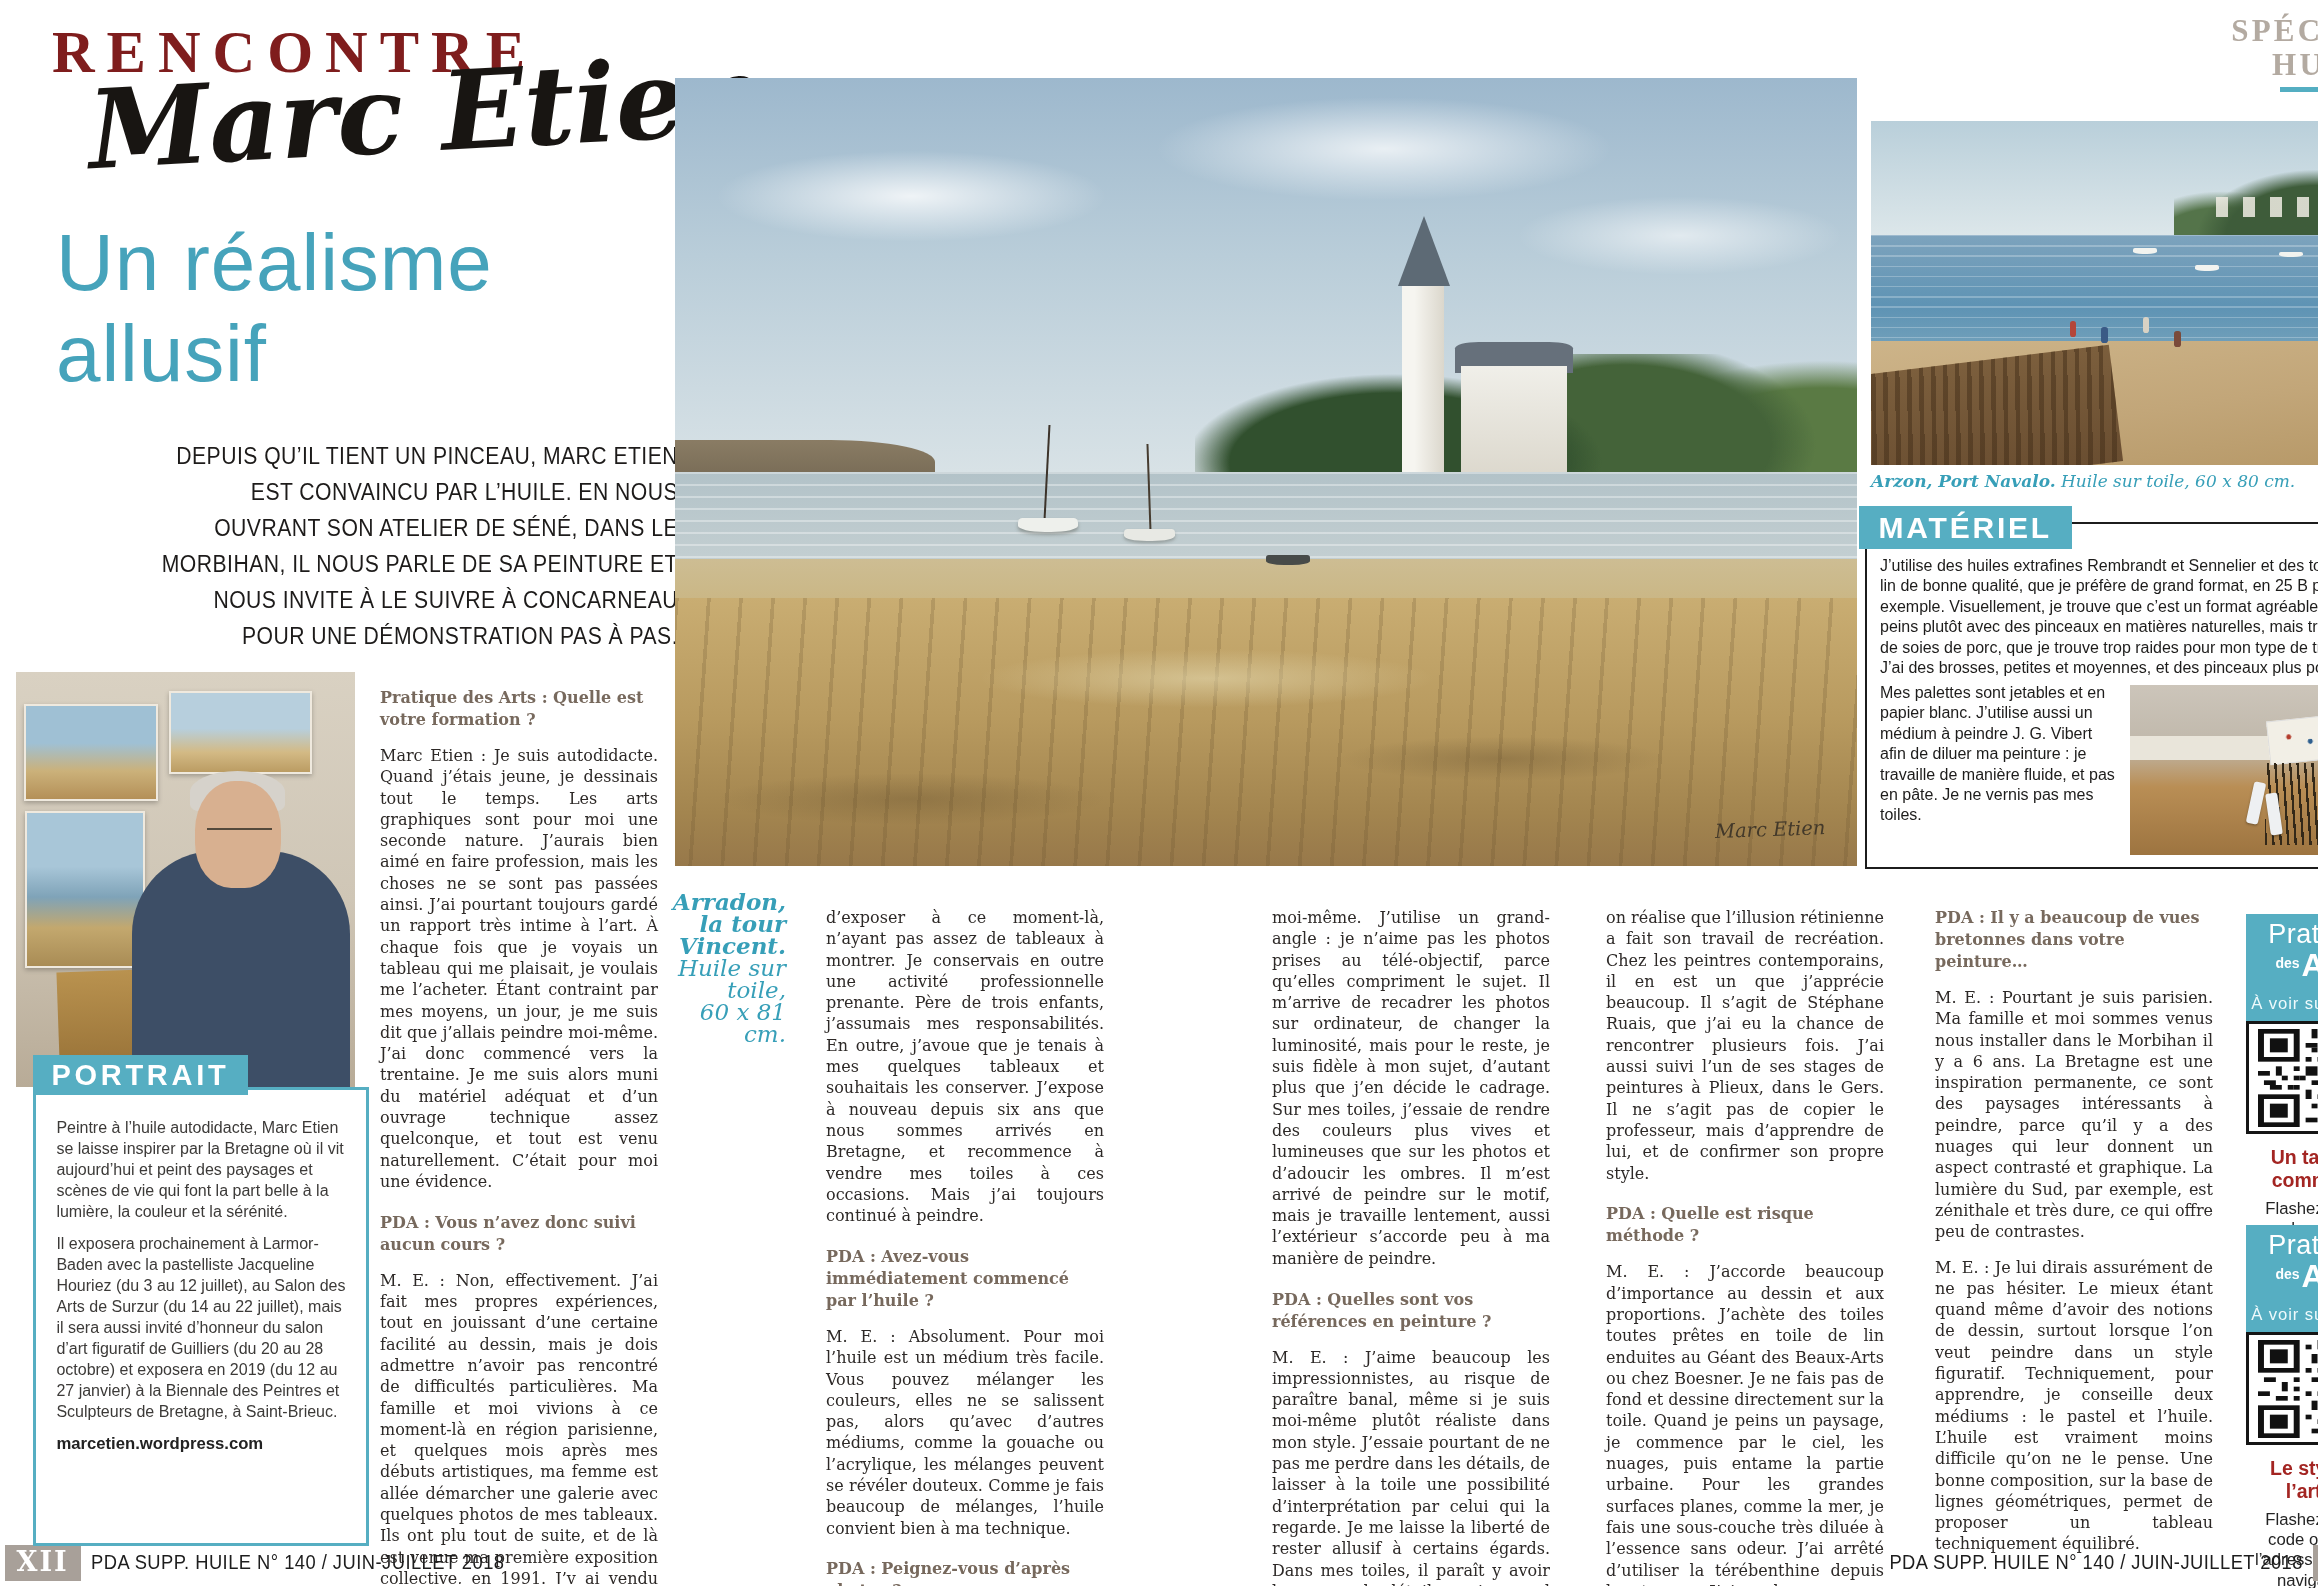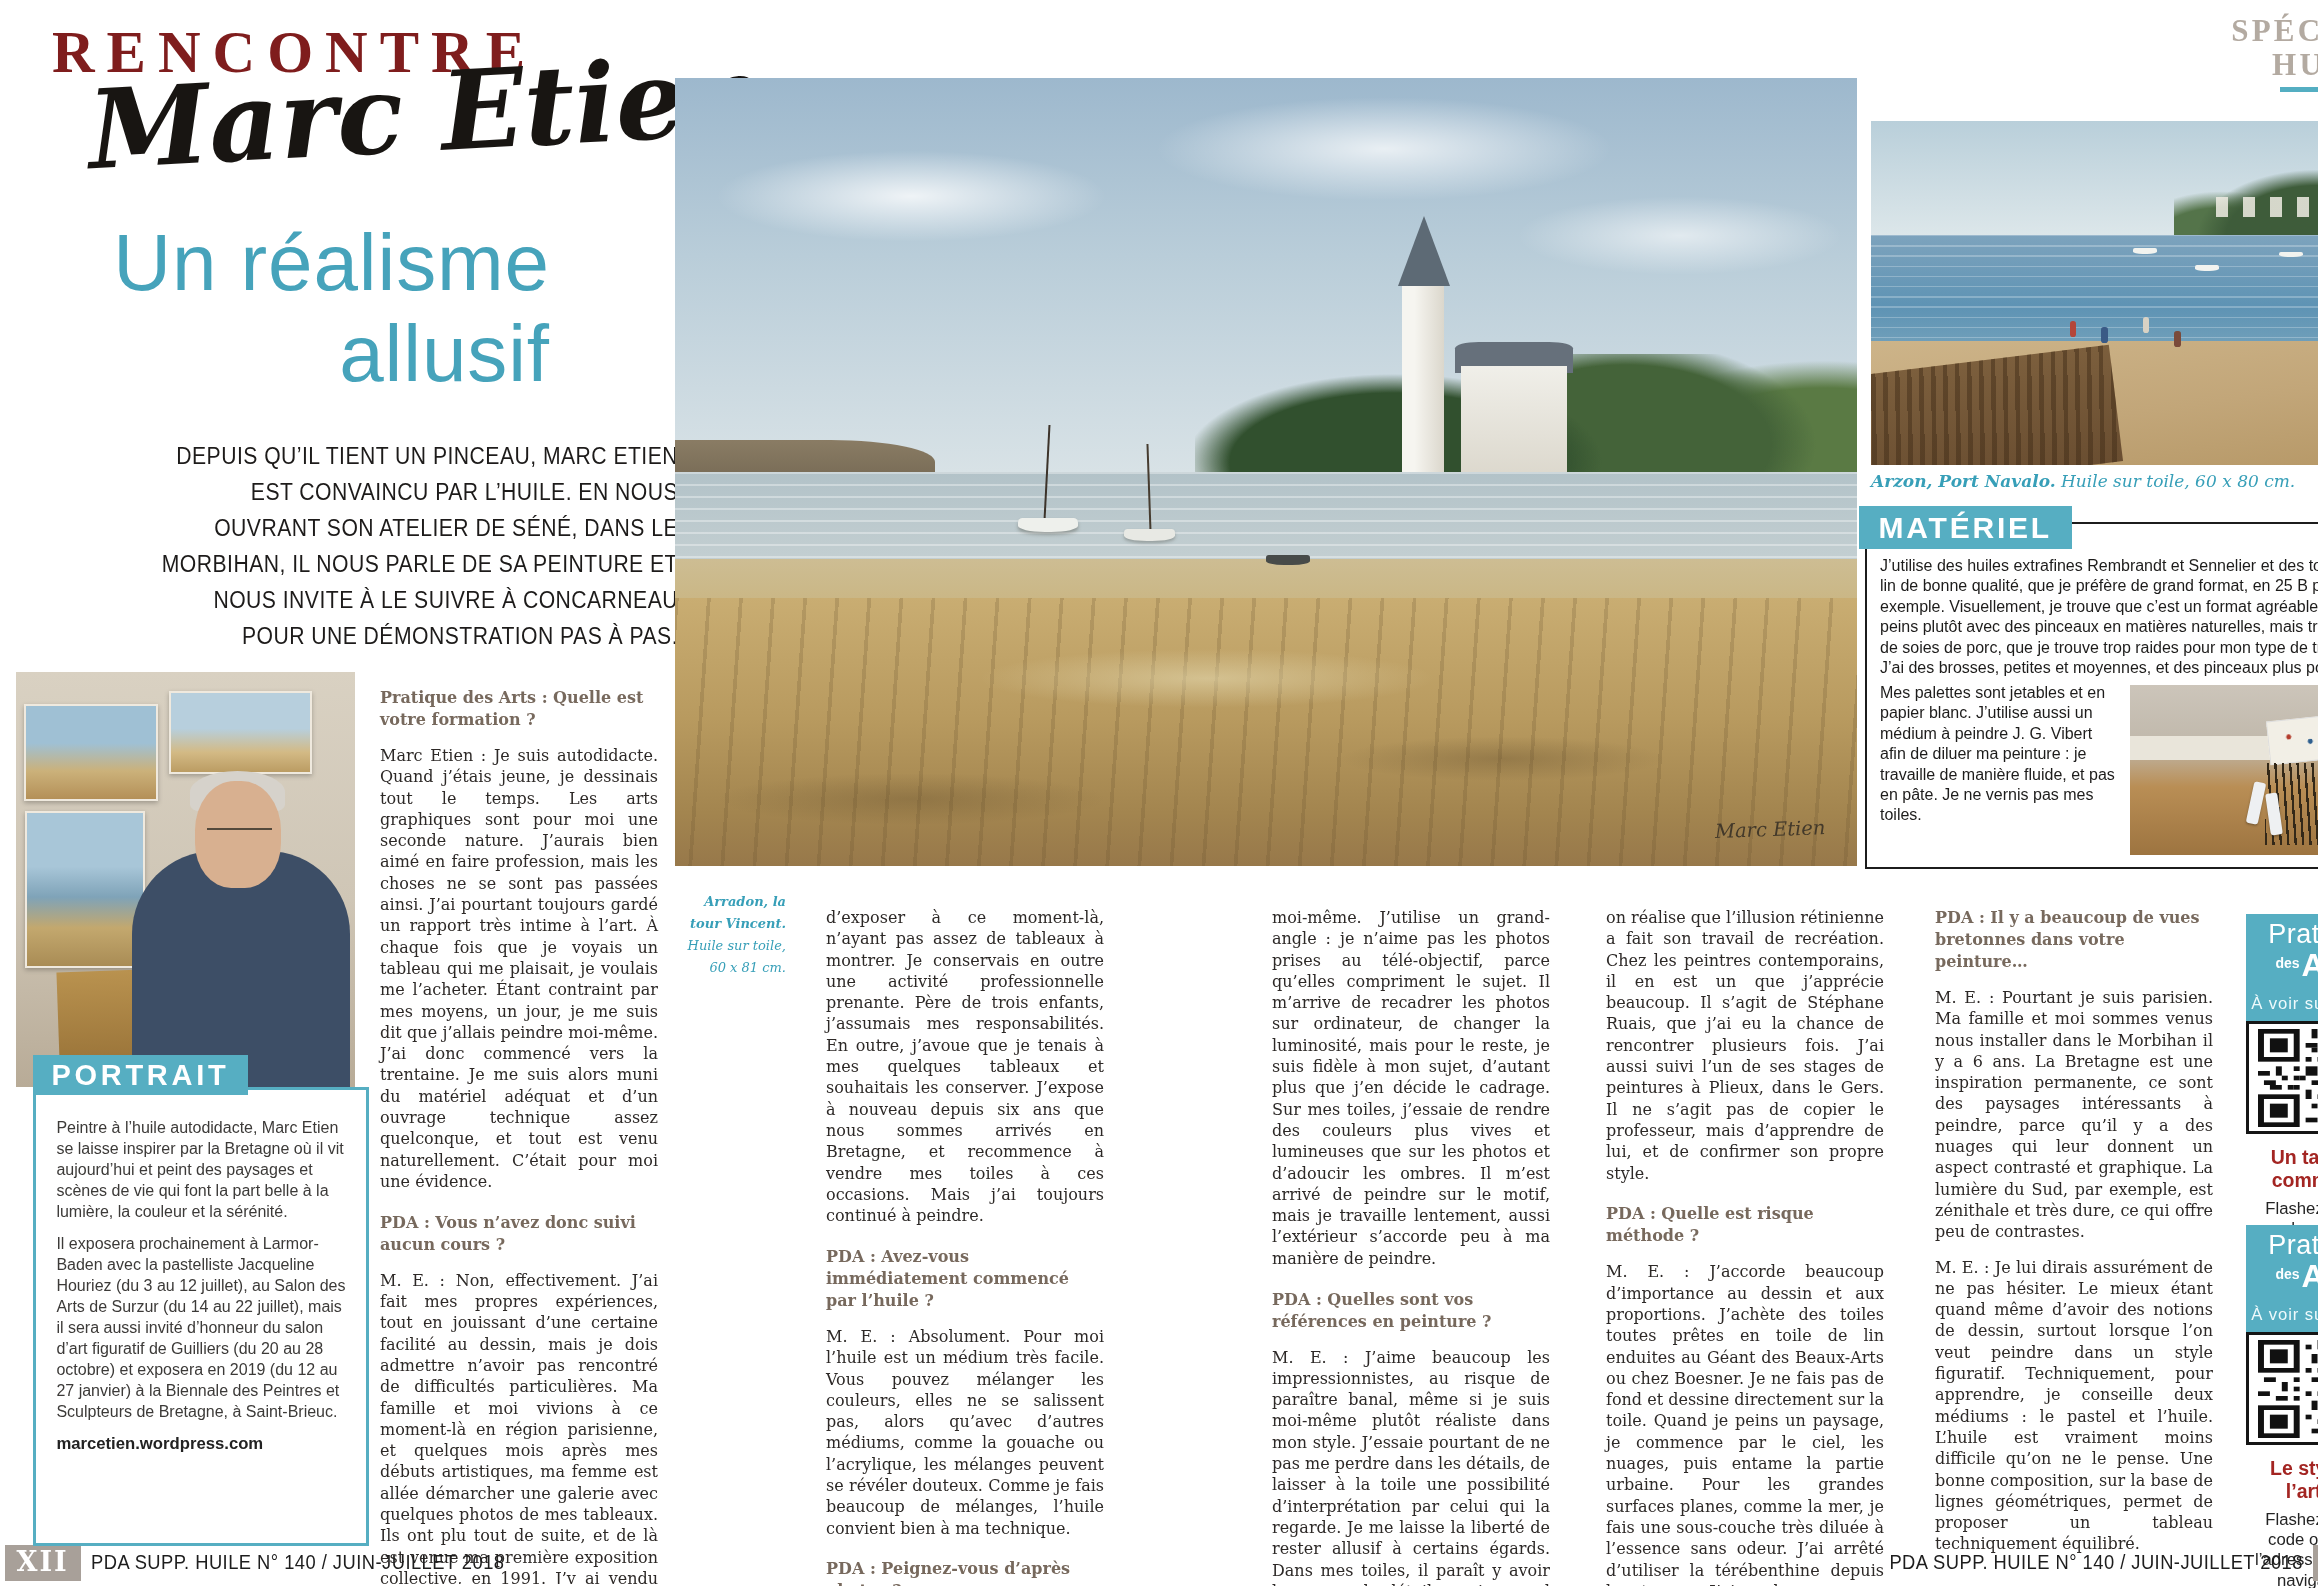--- a/index.html
+++ b/index.html
@@ -18,21 +18,21 @@
     font-family:"Liberation Serif",serif;font-weight:bold;color:#b3aaa1;
     font-size:31px;line-height:34px;letter-spacing:3.2px;
   }
   .special .bar{display:block;width:108px;height:5.6px;background:#54aec2;margin:4.6px 0 0 auto;}
   .script-title{
     position:absolute;left:88px;top:51px;width:584px;
     font-family:"DejaVu Serif",serif;font-style:italic;font-weight:bold;
     font-size:109px;color:#181512;transform:rotate(-3deg);white-space:nowrap;
   }
   .subtitle{
-    position:absolute;left:56px;top:217px;width:494px;text-align:right;
+    position:absolute;left:56px;top:217px;width:494px;
     color:#46a3bb;font-size:80px;line-height:91px;font-weight:normal;letter-spacing:0.9px;
   }
   .intro{
     position:absolute;left:109px;top:438px;width:569px;text-align:right;
     font-size:23px;line-height:36px;color:#1d1b1a;letter-spacing:0.5px;
     transform:scaleX(0.92);transform-origin:right top;
   }
   
   .portrait-photo{
     position:absolute;left:16px;top:672px;width:339px;height:415px;overflow:hidden;
@@ -89,21 +89,21 @@
       repeating-linear-gradient(94deg,rgba(101,79,44,.22) 0 3.7px,rgba(0,0,0,0) 3.7px 32px),
       linear-gradient(180deg,#c9ad72 0%,#b89a5f 45%,#a3854f 80%,#97784a 100%);}
   .pm-boat1{position:absolute;left:29%;top:55.8%;width:60px;height:14px;background:#eef0ec;border-radius:4.6px 4.6px 45% 45%;box-shadow:0 2.8px 3.7px rgba(60,60,50,.35);}
   .pm-mast1{position:absolute;left:31.4%;top:44%;width:2.3px;height:95px;background:#3c332a;transform:rotate(3deg);}
   .pm-boat2{position:absolute;left:38%;top:57.2%;width:51px;height:12px;background:#e8e9e4;border-radius:3.7px 3.7px 45% 45%;box-shadow:0 2.3px 3.2px rgba(60,60,50,.3);}
   .pm-mast2{position:absolute;left:40%;top:46.5%;width:1.9px;height:88px;background:#463c30;transform:rotate(-2deg);}
   .pm-dinghy{position:absolute;left:50%;top:60.5%;width:44px;height:10.2px;background:#474b49;border-radius:2.8px 2.8px 40% 40%;}
   .pm-signature{position:absolute;right:32px;bottom:25.5px;font-family:"DejaVu Serif",serif;font-style:italic;font-size:19.5px;color:#43392a;transform:rotate(-2deg);}
   .caption-main{
     position:absolute;left:672px;top:891px;width:114px;text-align:right;
-    color:#379fb8;font-size:13px;line-height:22px;font-style:italic;font-family:"DejaVu Serif",serif;
+    color:#379fb8;font-size:23px;line-height:22px;font-style:italic;font-family:"DejaVu Serif",serif;
   }
   .caption-main .t{font-weight:bold;}
   
   .col{position:absolute;width:306px;text-align:justify;font-family:"DejaVu Serif",serif;
        font-size:16px;line-height:21.3px;color:#2d2927;overflow:hidden;}
   .col-1{left:366px;top:673px;height:911px;}
   .col-2{left:812px;top:893px;height:693px;}
   .col-3{left:1258px;top:893px;height:693px;}
   .col-4{left:1592px;top:893px;height:693px;}
   .col-5{left:1921px;top:893px;height:693px;}

